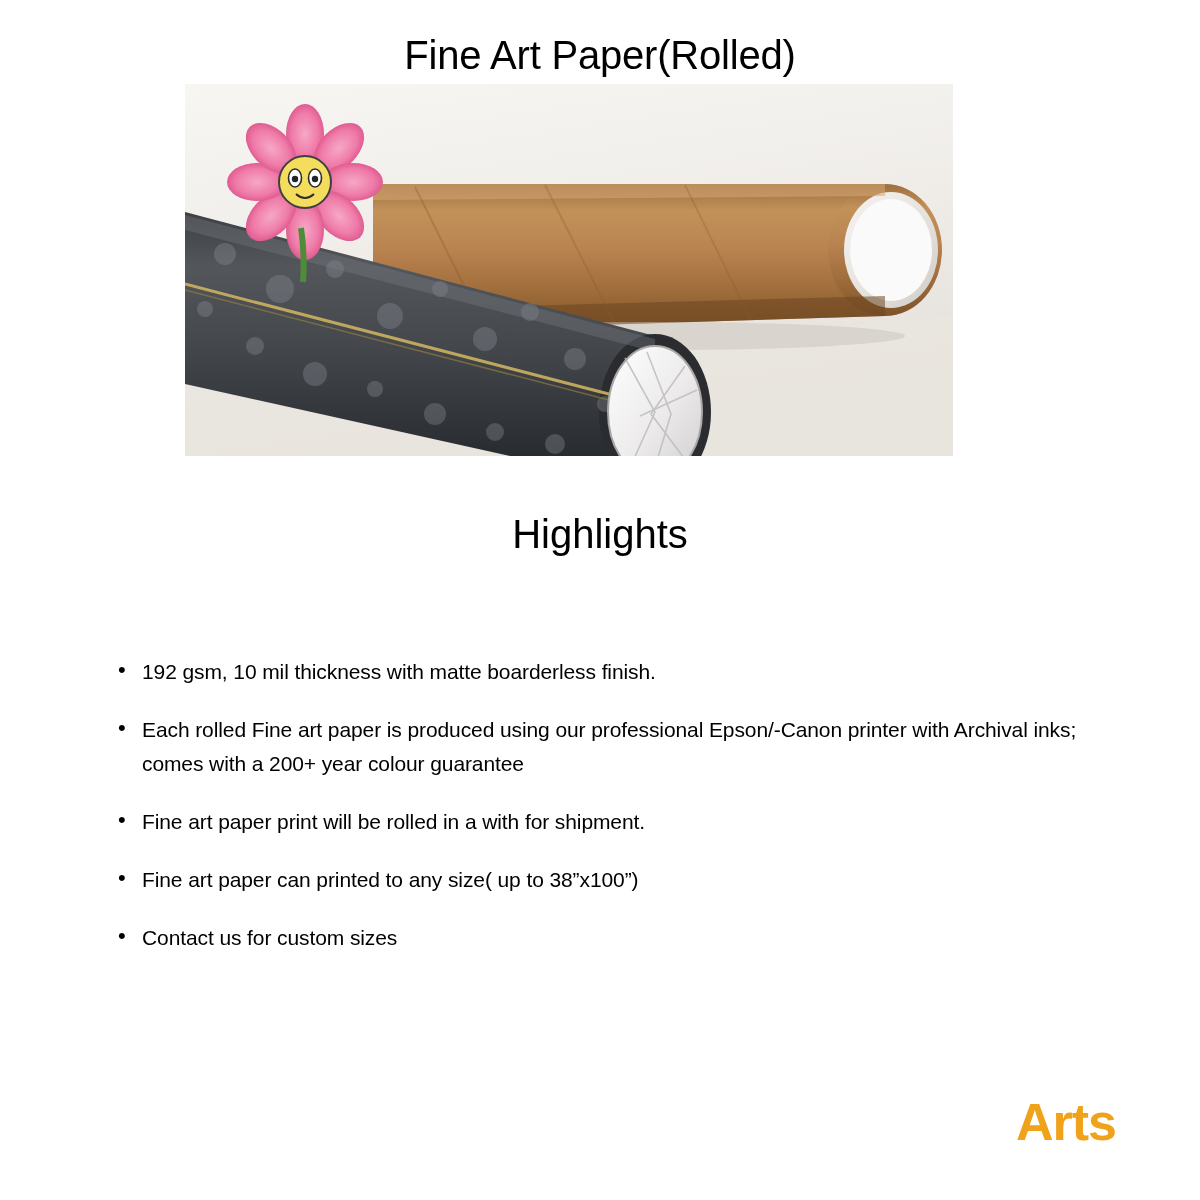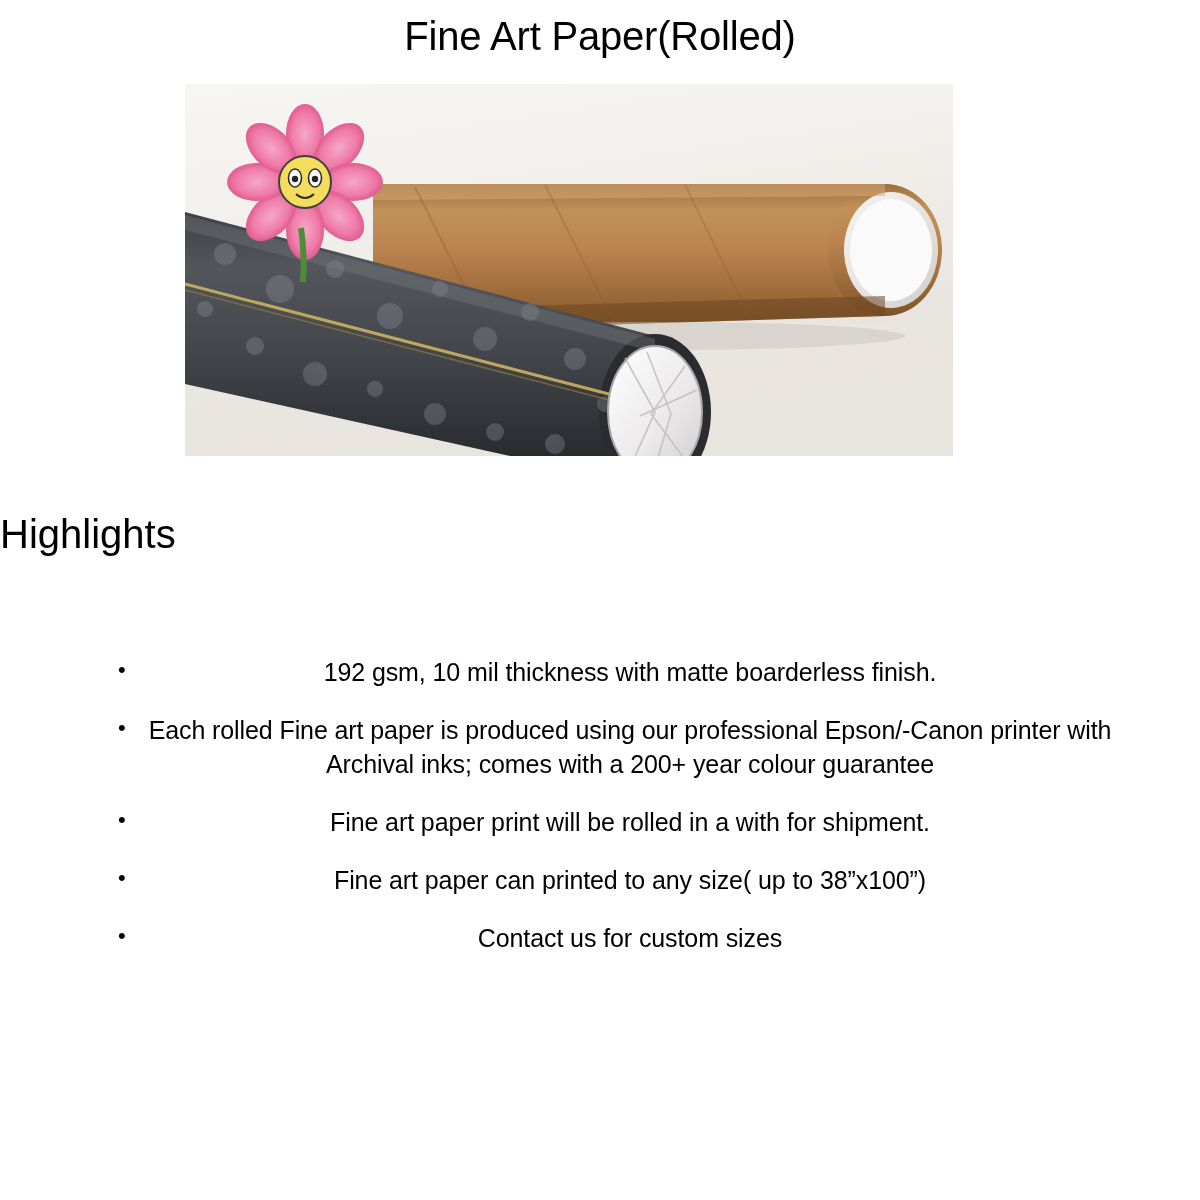--- a/index.html
+++ b/index.html
@@ -20,21 +20,21 @@
     width: 1200px;
     height: 1200px;
   }
 
   
   .title {
     text-align: center;
     font-size: 40px;
     font-weight: normal;
     letter-spacing: -0.2px;
-    padding-top: 14px;
+    padding-top: 33px;
     line-height: 1.1;
   }
 
   
   .photo {
     position: absolute;
     left: 185px;
     top: 84px;
     width: 768px;
     height: 372px;
@@ -44,20 +44,21 @@
   .photo svg {
     display: block;
   }
 
   
   .highlights-heading {
     position: absolute;
     top: 512px;
     left: 0;
     width: 1200px;
+    text-align: center;
     font-size: 40px;
     font-weight: normal;
   }
 
   
   .bullets {
     position: absolute;
     top: 655px;
     left: 118px;
     width: 1000px;
@@ -69,24 +70,23 @@
   }
   .bullet-dot {
     flex: 0 0 auto;
     width: 24px;
     font-size: 22px;
     line-height: 30px;
     text-align: left;
   }
   .bullet-text {
     flex: 1 1 auto;
-    font-size: 25px;
+    font-size: 21px;
     line-height: 34px;
     letter-spacing: -0.1px;
-    text-align: center;
   }
 
   
   .logo {
     position: absolute;
     right: 84px;
     bottom: 48px;
     display: flex;
     align-items: baseline;
     font-size: 52px;
@@ -247,15 +247,16 @@
       <span class="bullet-dot">•</span>
       <span class="bullet-text">Fine art paper can printed to any size( up to 38”x100”)</span>
     </div>
     <div class="bullet-row">
       <span class="bullet-dot">•</span>
       <span class="bullet-text">Contact us for custom sizes</span>
     </div>
   </div>
 
   <div class="logo">
+    <span class="logo-arts">Arts</span>
   </div>
 
 </div>
 
 </body></html>

